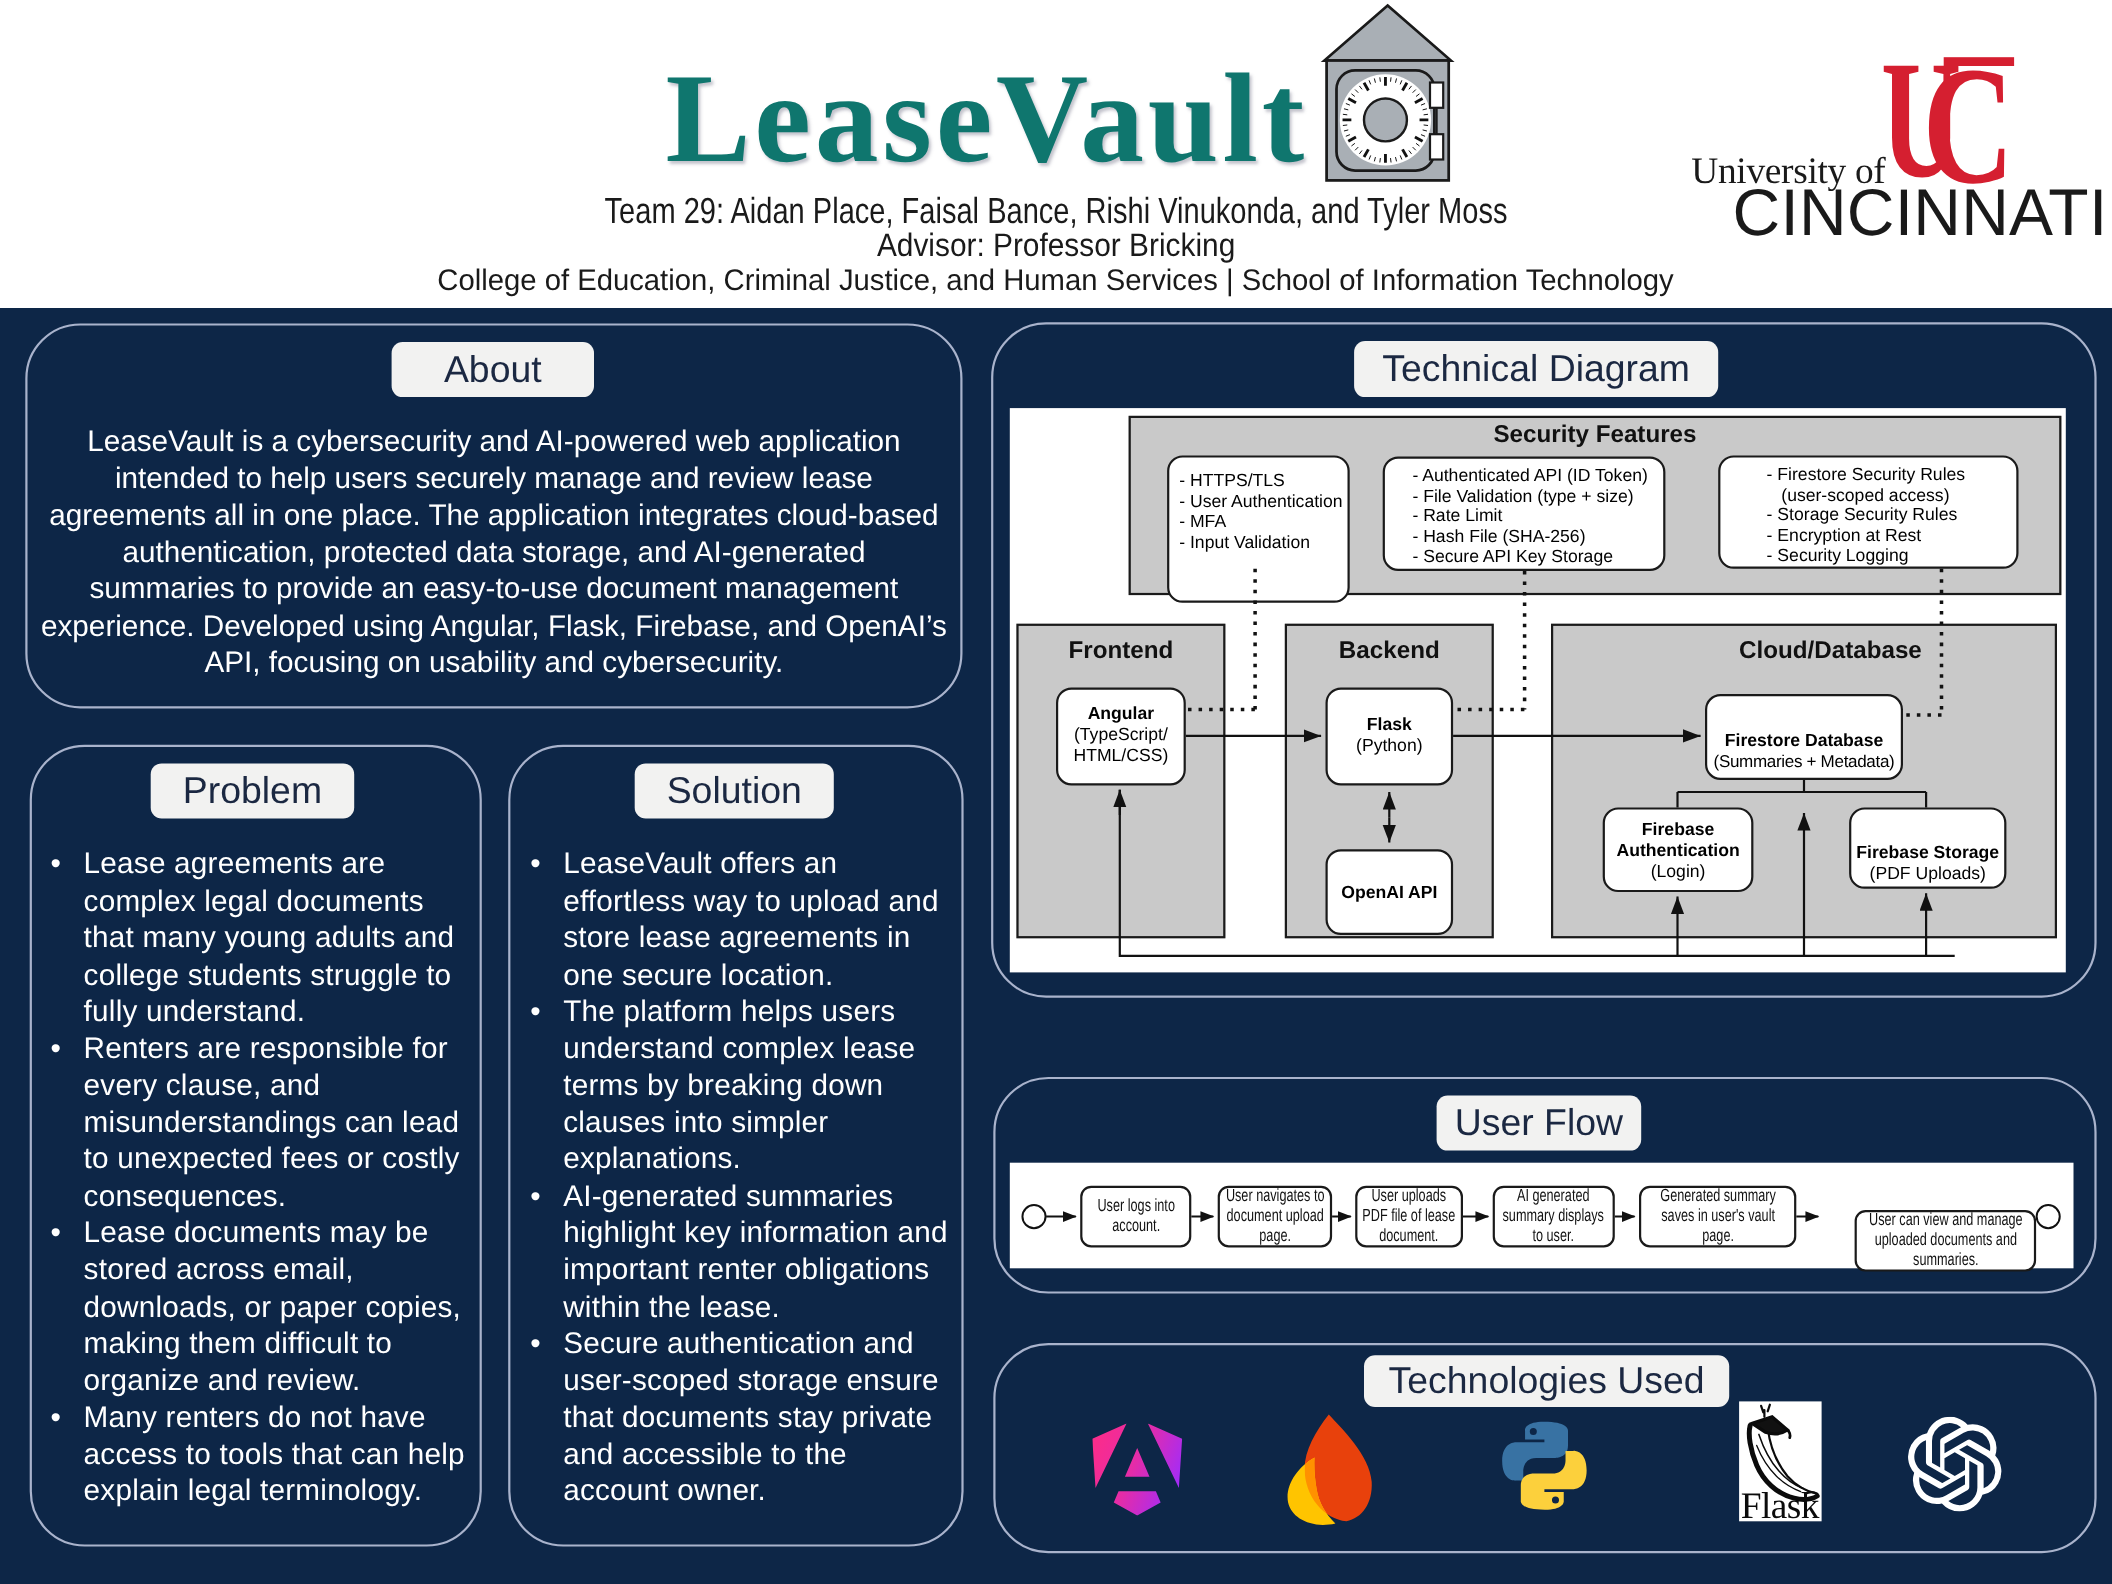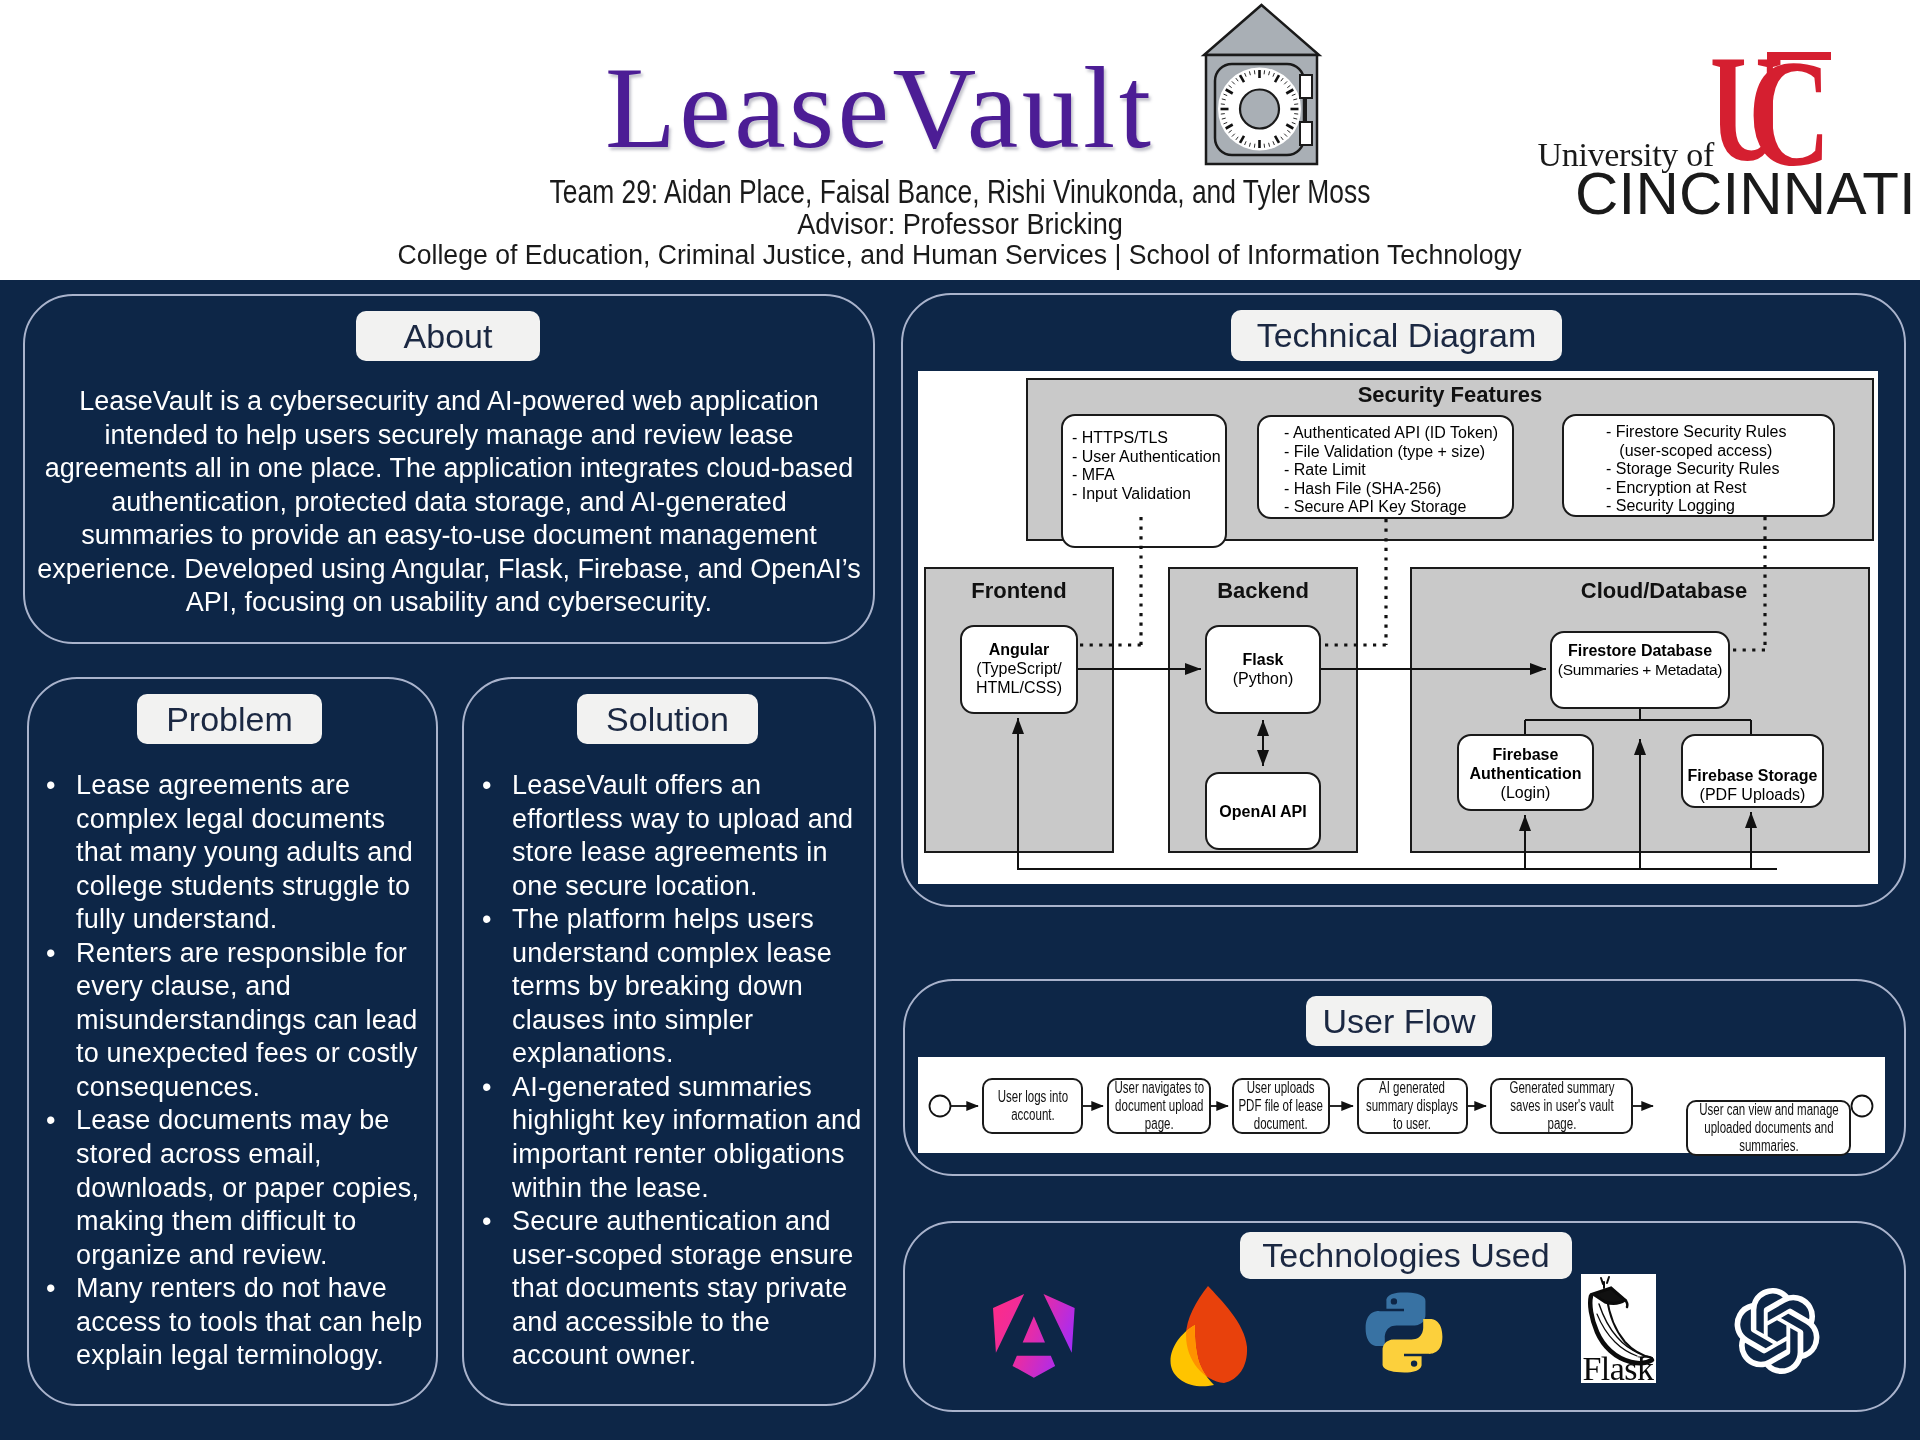--- a/index.html
+++ b/index.html
@@ -1,20 +1,20 @@
 <!DOCTYPE html>
 <html><head>
 <meta charset="utf-8">
 <style>
   * { margin:0; padding:0; box-sizing:border-box; }
   html,body { width:1920px; height:1440px; overflow:hidden; }
   body { background:#0d2647; font-family:"Liberation Sans", sans-serif; position:relative; }
   #header { position:absolute; left:0; top:0; width:1920px; height:280px; background:#ffffff; }
-  #title { position:absolute; left:605px; top:50px; font-family:"Liberation Serif", serif; font-weight:normal;
-           font-size:116px; color:#4c1d95; letter-spacing:3.4px; line-height:116px;
+  #title { position:absolute; left:605px; top:50px; font-family:"Liberation Serif", serif; font-weight:bold;
+           font-size:116px; color:#0f766e; letter-spacing:3.4px; line-height:116px;
            text-shadow:2px 3px 3px rgba(120,120,140,0.45); }
   .sub { position:absolute; left:0; width:1920px; text-align:center; color:#1a1a1a; }
   .sub span { display:inline-block; white-space:nowrap; transform-origin:50% 50%; }
   #sub1 { top:175px; font-size:33px; line-height:33px; }
   #sub1 span { transform:scaleX(0.80); }
   #sub2 { top:209px; font-size:29.5px; line-height:29.5px; }
   #sub2 span { transform:scaleX(0.92); }
   #sub3 { top:242px; font-size:27px; line-height:27px; }
   #sub3 span { transform:scaleX(0.985); }
   #vaulticon { position:absolute; left:1199px; top:2px; }
@@ -220,21 +220,21 @@
   <div class="gbox" style="left:6px; top:196px; width:190px; height:286px;"></div>
   <div class="gtitle" style="left:6px; top:207px; width:190px; font-size:22px;">Frontend</div>
   <div class="gbox" style="left:250px; top:196px; width:190px; height:286px;"></div>
   <div class="gtitle" style="left:250px; top:207px; width:190px; font-size:22px;">Backend</div>
   <div class="gbox" style="left:492px; top:196px; width:460px; height:286px;"></div>
   <div class="gtitle" style="left:492px; top:207px; width:460px; font-size:22px;padding-left:48px;">Cloud/Database</div>
 
   <div class="node" style="left:42px; top:254px; width:118px; height:89px; padding-top:13px;"><b>Angular</b><br>(TypeScript/<br>HTML/CSS)</div>
   <div class="node" style="left:287px; top:254px; width:116px; height:89px; padding-top:23px;"><b>Flask</b><br>(Python)</div>
   <div class="node" style="left:287px; top:401px; width:116px; height:78px; padding-top:28px;"><b>OpenAI API</b></div>
-  <div class="node" style="left:632px; top:260px; width:180px; height:78px; padding-top:8px;"><b>Firestore Database</b><br><span style="font-size:15.5px; letter-spacing:-0.3px;">(Summaries + Metadata)</span></div>
+  <div class="node" style="left:632px; top:260px; width:180px; height:78px; padding-top:31px;"><b>Firestore Database</b><br><span style="font-size:15.5px; letter-spacing:-0.3px;">(Summaries + Metadata)</span></div>
   <div class="node" style="left:539px; top:363px; width:137px; height:77px; padding-top:9px;"><b>Firebase<br>Authentication</b><br>(Login)</div>
   <div class="node" style="left:763px; top:363px; width:143px; height:74px; padding-top:30px;"><b>Firebase Storage</b><br>(PDF Uploads)</div>
 
   <svg width="960" height="513" style="position:absolute;left:0;top:0;" viewBox="0 0 960 513">
     <defs>
       <marker id="ar" markerWidth="10" markerHeight="10" refX="8" refY="3" orient="auto" markerUnits="strokeWidth">
         <path d="M0,0 L8,3 L0,6 Z" fill="#111"></path>
       </marker>
     </defs>
     <g stroke="#111" stroke-width="2" fill="none">

